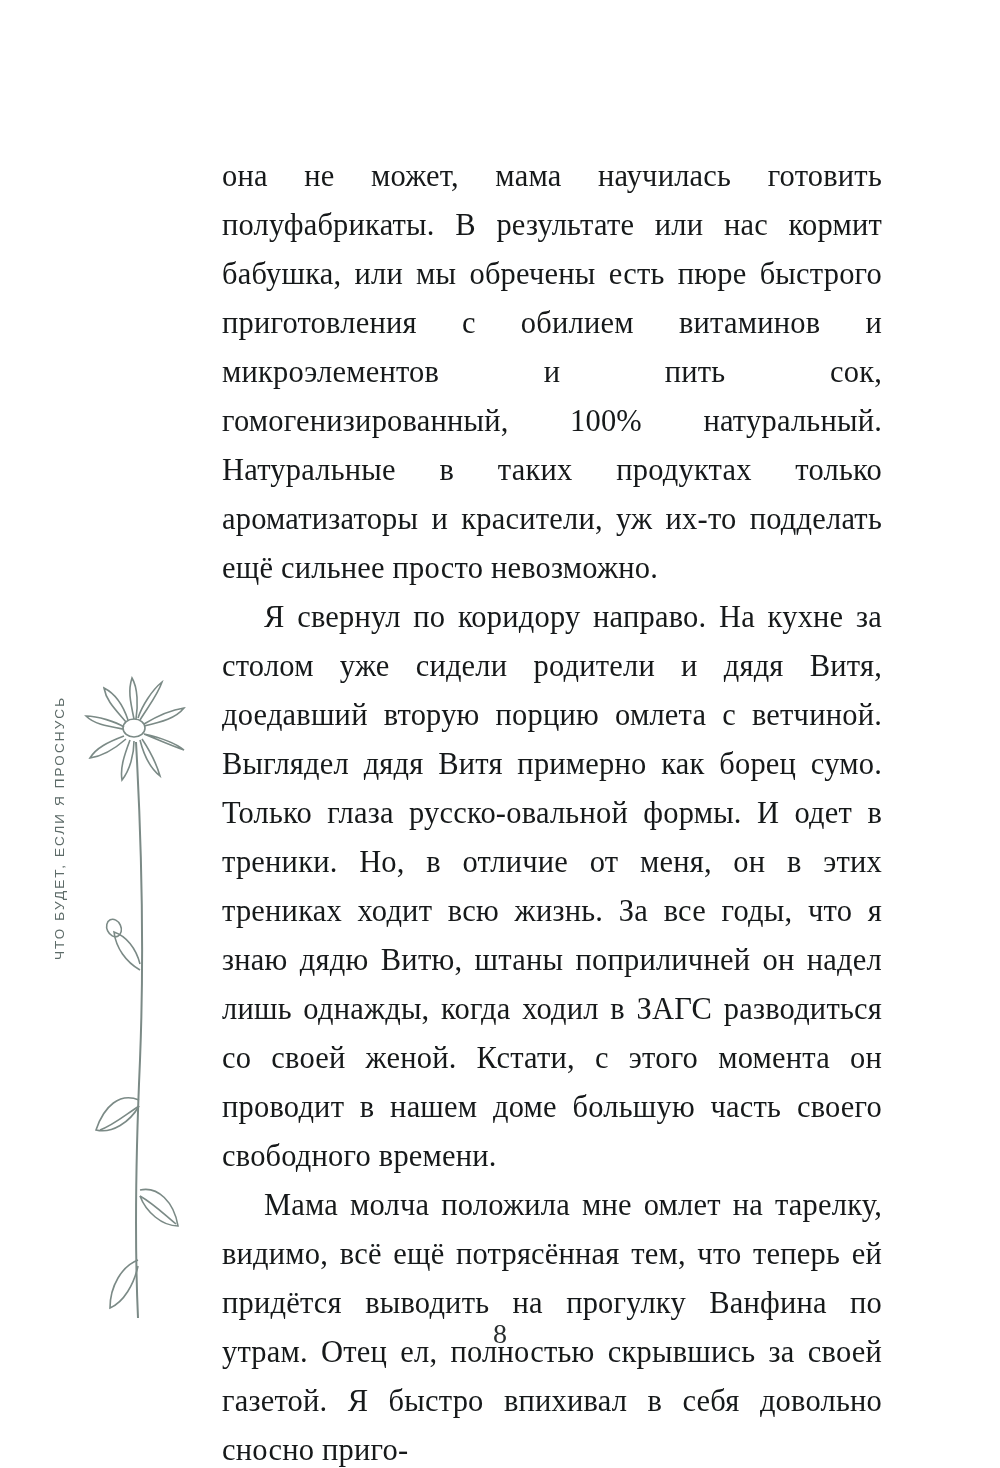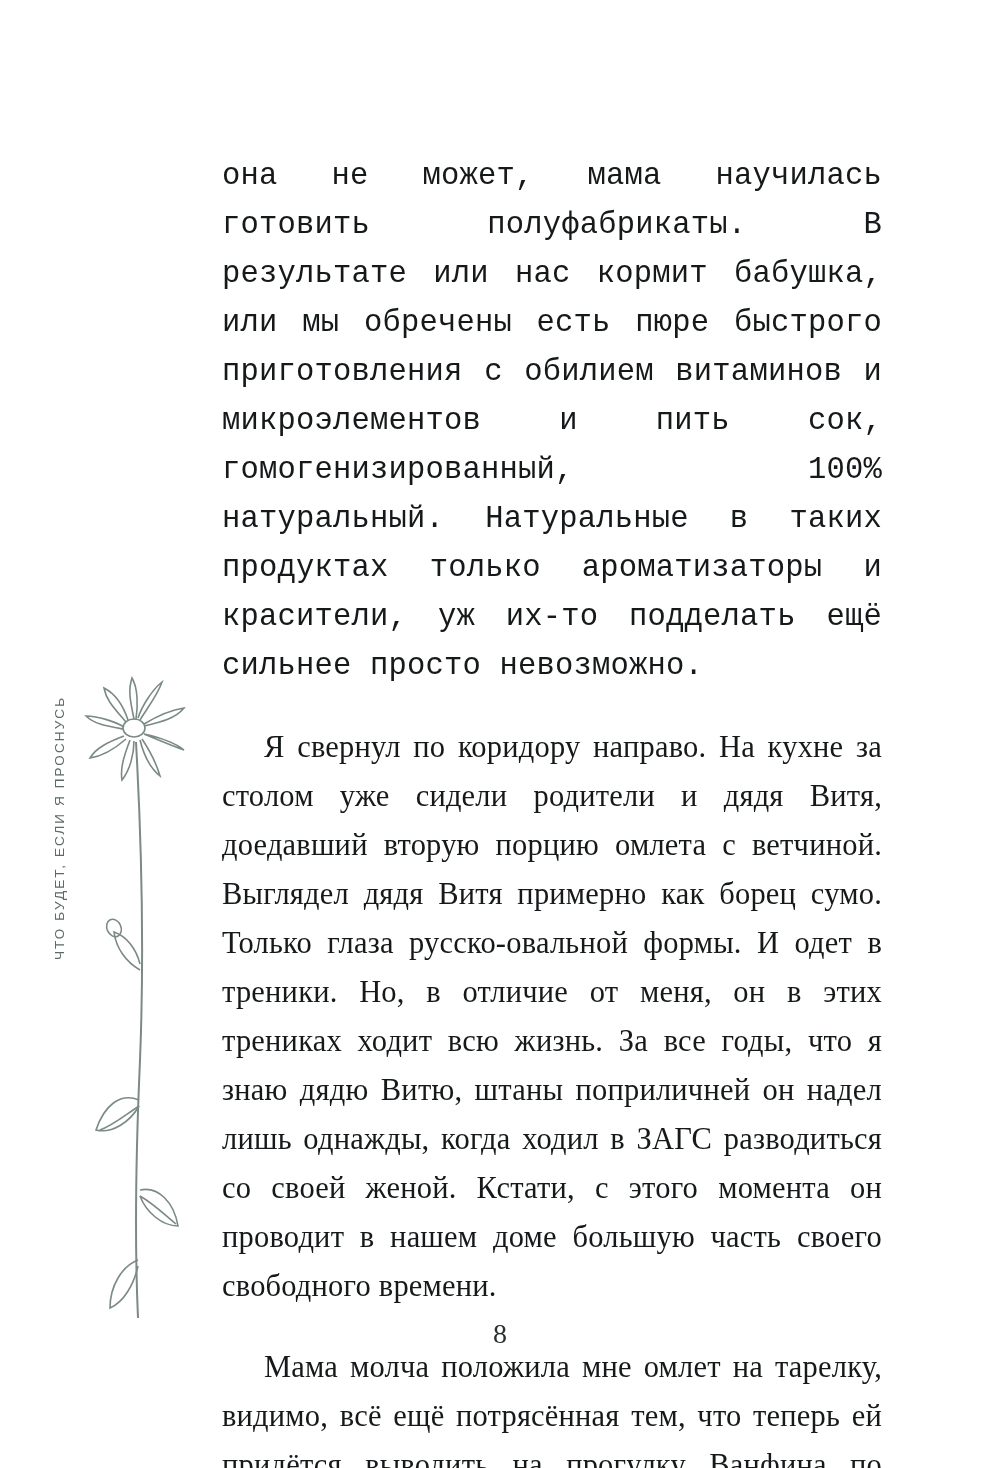--- a/index.html
+++ b/index.html
@@ -65,25 +65,23 @@
     font-size: 30.5px;
     line-height: 49px;
     text-align: justify;
     text-justify: inter-word;
     letter-spacing: 0.2px;
     color: #16191a;
     hyphens: manual;
   }
   .para + .para {
     text-indent: 42px;
-    margin-top: 32px;
   }
   .para.continued {
     text-indent: 0;
-    font-family: Liberation Mono, monospace;
   }
 
   
   .folio {
     position: absolute;
     left: 0;
     right: 0;
     top: 1318px;
     text-align: center;
     font-family: "Liberation Serif", serif;

